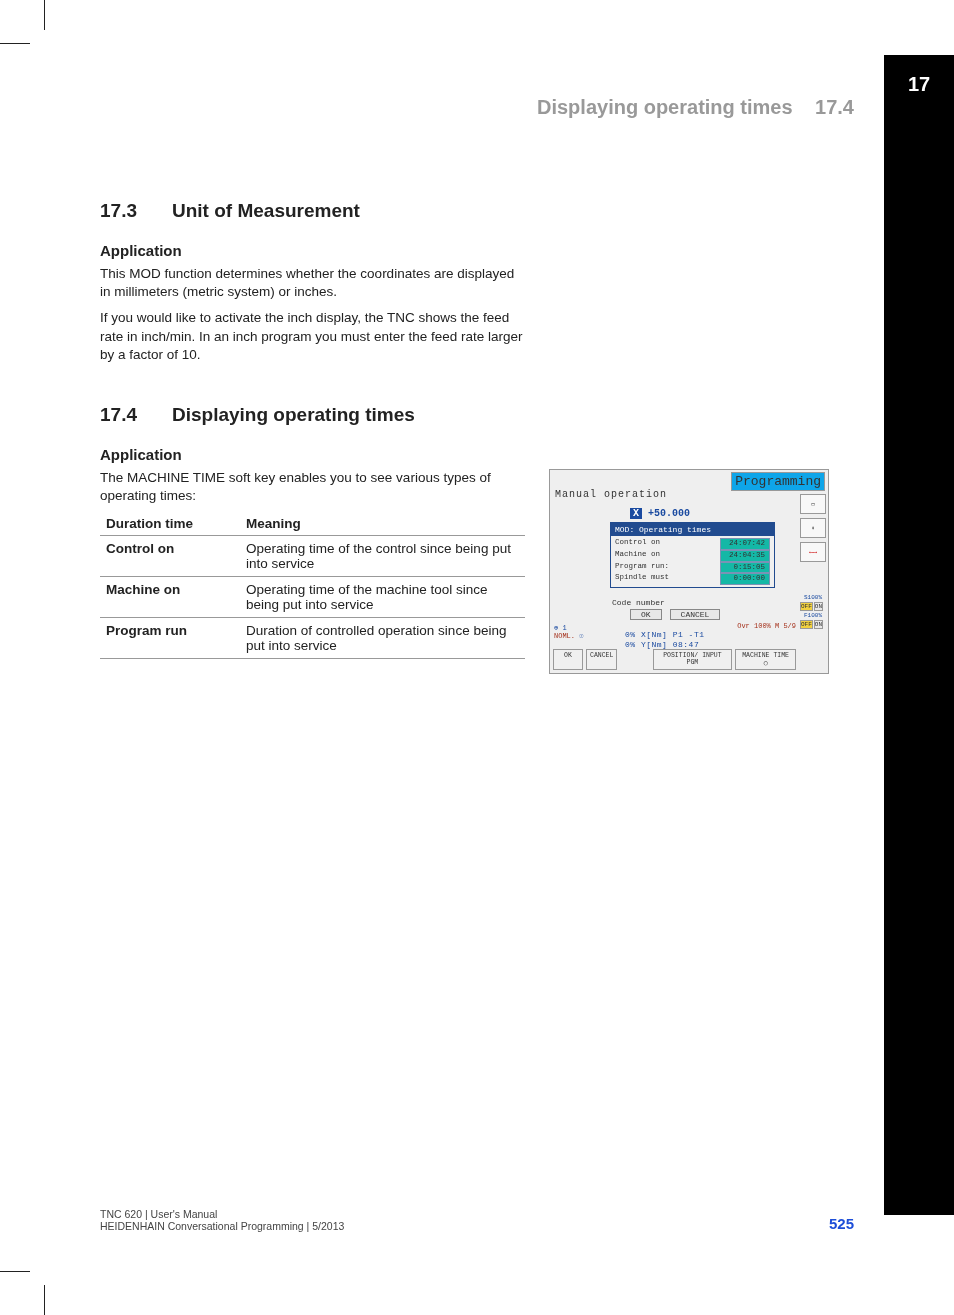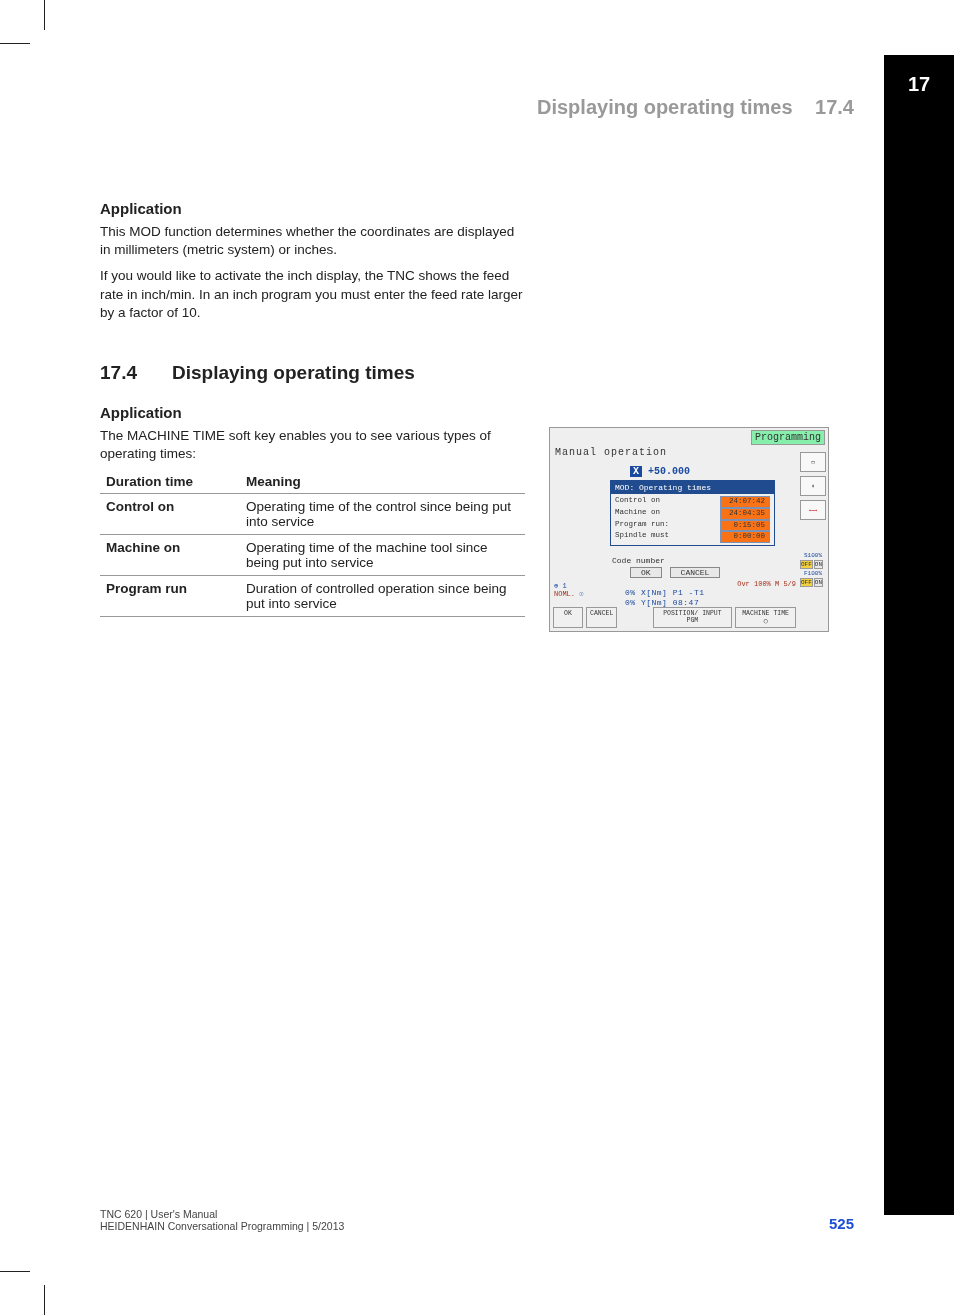--- a/index.html
+++ b/index.html
@@ -156,22 +156,22 @@
     position: absolute;
     top: 3px; left: 5px;
     font-size: 10px;
     letter-spacing: 1px;
     margin-top: 16px;
   }
   .ss-prog {
     position: absolute;
     top: 2px; right: 3px;
     border: 1px solid #999;
-    background: #86efac;
-    font-size: 10px;
+    background: #0ea5e9;
+    font-size: 13px;
     padding: 1px 3px;
   }
   .ss-sidebar {
     position: absolute;
     right: 2px; top: 24px;
     width: 26px;
   }
   .ss-side-btn {
     border: 1px solid #999;
     background: #f8f8f8;
@@ -203,21 +203,21 @@
     background: #214b8f; color: #fff;
     font-size: 8px; padding: 2px 4px;
   }
   .ss-dialog-body {
     background: #f0f0f0;
     padding: 2px 4px;
     font-size: 7.5px;
     line-height: 1.3;
   }
   .ss-dialog-body .row { display: flex; justify-content: space-between; }
-  .ss-dialog-body .val { border: 1px solid #7a92b5; background:#f97316; padding: 0 4px; min-width:50px; text-align:right; }
+  .ss-dialog-body .val { border: 1px solid #7a92b5; background:#14b8a6; padding: 0 4px; min-width:50px; text-align:right; }
   .ss-code { position:absolute; left:62px; top:128px; font-size:8px; }
   .ss-okcancel { position:absolute; left:80px; top:139px; display:flex; gap:8px;}
   .ss-okcancel div { border:1px solid #888; background:#e8e8e8; padding:0 10px; font-size:8px;}
   .ss-statusbar { position:absolute; left:3px; top:152px; right:32px; font-size:7px; display:flex; justify-content:space-between; color:#a4301a;}
   .ss-axislines { position:absolute; left:75px; top:160px; font-size:8px; color:#1a4aa0; letter-spacing:0.5px; line-height:1.3;}
   .ss-nomllab { position:absolute; left:4px; top:154px; font-size:7px; color:#a4301a; }
   .ss-bottom-btns {
     position: absolute;
     left: 3px; bottom: 3px; right: 32px;
     display: flex; gap: 3px;
@@ -253,20 +253,23 @@
 
 <div class="chapter-tab">17</div>
 
 <div class="header">
   <span class="header-title">Displaying operating times</span>
   <span class="header-num">17.4</span>
 </div>
 
 <div class="content">
 
+  <h2 class="section-heading">
+    <span class="section-num">17.3</span><span>Unit of Measurement</span>
+  </h2>
   <div class="sub-heading">Application</div>
   <p class="body-text">This MOD function determines whether the coordinates are displayed in millimeters (metric system) or inches.</p>
   <ul class="bullets">
   </ul>
   <p class="body-text">If you would like to activate the inch display, the TNC shows the feed rate in inch/min. In an inch program you must enter the feed rate larger by a factor of 10.</p>
 
   <div style="height:34px"></div>
 
   <h2 class="section-heading">
     <span class="section-num">17.4</span><span>Displaying operating times</span>

